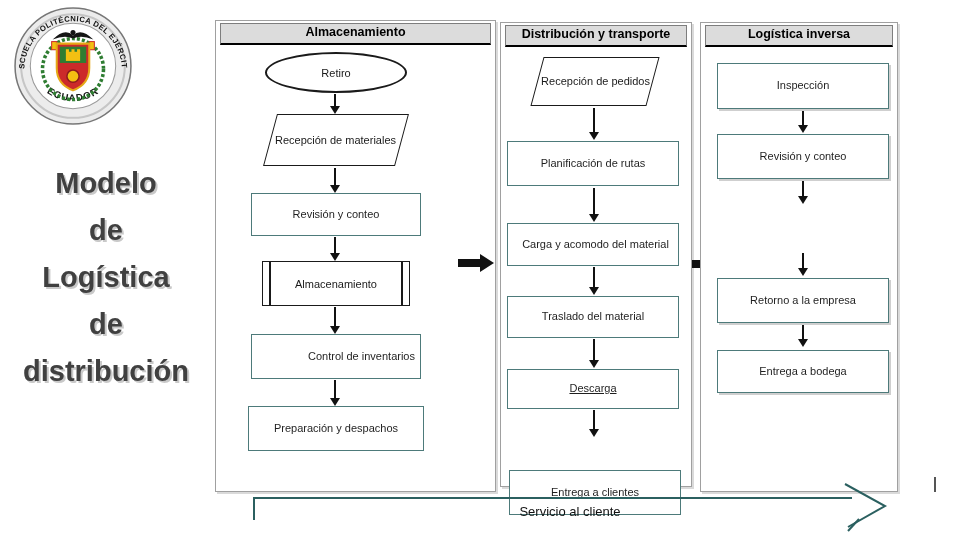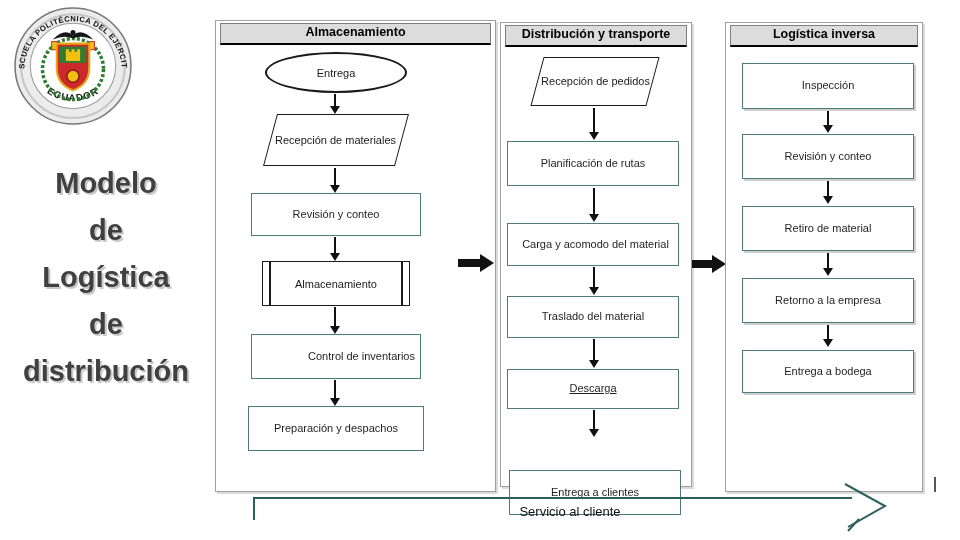--- a/index.html
+++ b/index.html
@@ -86,21 +86,21 @@
     <div>de</div>
     <div>Logística</div>
     <div>de</div>
     <div>distribución</div>
   </div>
 
   <div class="lane" style="left:215px;top:20px;width:240px;height:470px;padding-left:39px;">
     <div class="lane-header">Almacenamiento</div>
 
     <div class="terminator" style="left:49px;top:31px;width:142px;height:41px;">
-      <span>Entrega</span>
+      <span>Retiro</span>
     </div>
     <div class="varrow" style="left:118px;top:73px;height:12px;"></div>
 
     <div class="parallelogram" style="left:54px;top:93px;width:132px;height:52px;">
       <span class="unskew">Recepción de materiales</span>
     </div>
     <div class="varrow" style="left:118px;top:147px;height:17px;"></div>
 
     <div class="process" style="left:35px;top:172px;width:170px;height:43px;">
       <span>Revisión y conteo</span>
@@ -154,36 +154,33 @@
     </div>
     <div class="varrow" style="left:92px;top:387px;height:19px;"></div>
 
     <div class="process" style="left:8px;top:415px;width:172px;height:45px;margin-top:32px;">
       <span>Entrega a clientes</span>
     </div>
   </div>
 
   <div class="harrow" style="left:692px;top:260px;width:20px;"></div>
 
-  <div class="lane" style="left:725px;top:22px;width:196px;height:468px;">
+  <div class="lane" style="left:700px;top:22px;width:196px;height:468px;">
     <div class="lane-header">Logística inversa</div>
 
     <div class="process shadowed" style="left:16px;top:40px;width:172px;height:46px;">
       <span>Inspección</span>
     </div>
     <div class="varrow" style="left:101px;top:88px;height:14px;"></div>
 
     <div class="process shadowed" style="left:16px;top:111px;width:172px;height:45px;">
       <span>Revisión y conteo</span>
     </div>
     <div class="varrow" style="left:101px;top:158px;height:15px;"></div>
 
-    <div class="process shadowed" style="left:16px;top:183px;width:172px;height:45px;">
-      <span>Retiro de material</span>
-    </div>
     <div class="varrow" style="left:101px;top:230px;height:15px;"></div>
 
     <div class="process shadowed" style="left:16px;top:255px;width:172px;height:45px;">
       <span>Retorno a la empresa</span>
     </div>
     <div class="varrow" style="left:101px;top:302px;height:14px;"></div>
 
     <div class="process shadowed" style="left:16px;top:327px;width:172px;height:43px;">
       <span>Entrega a bodega</span>
     </div>

